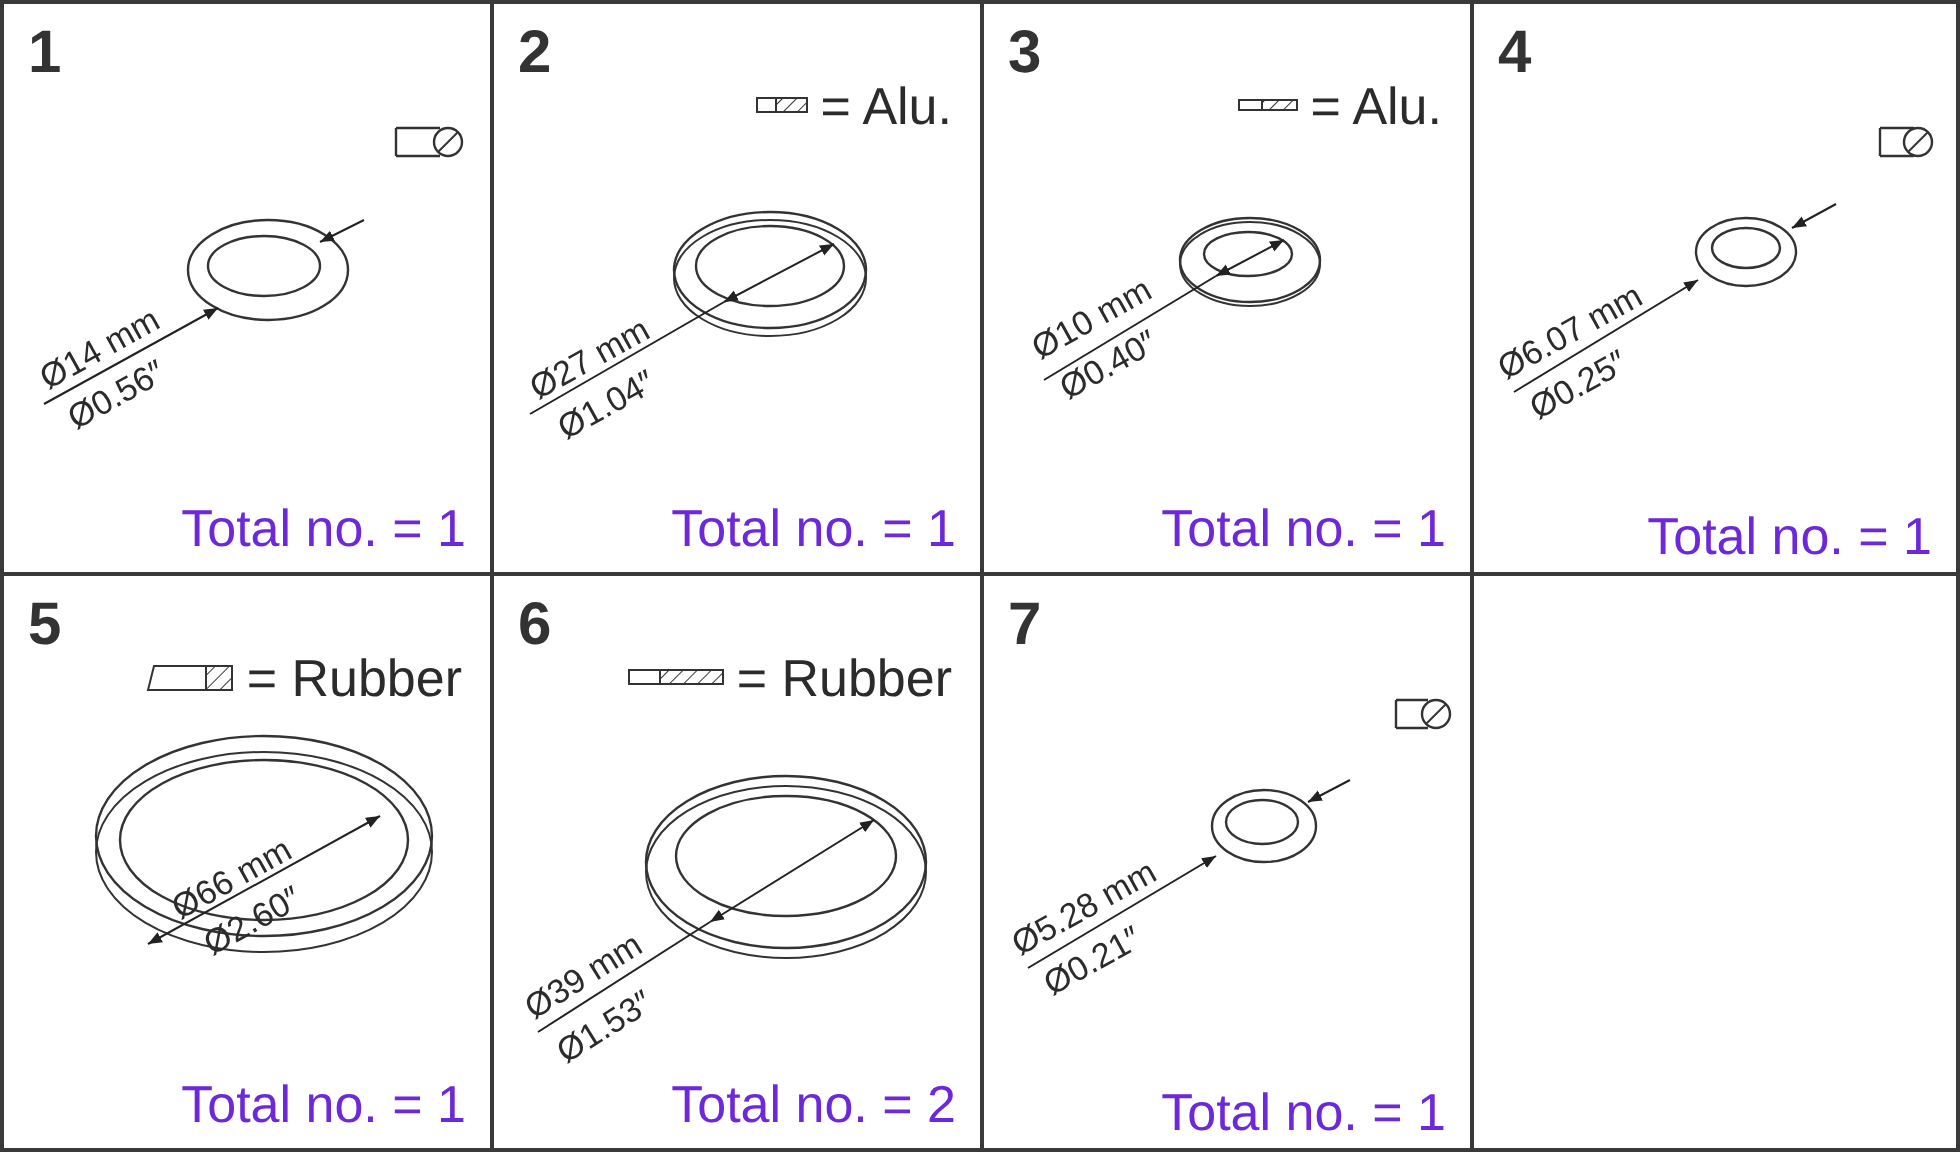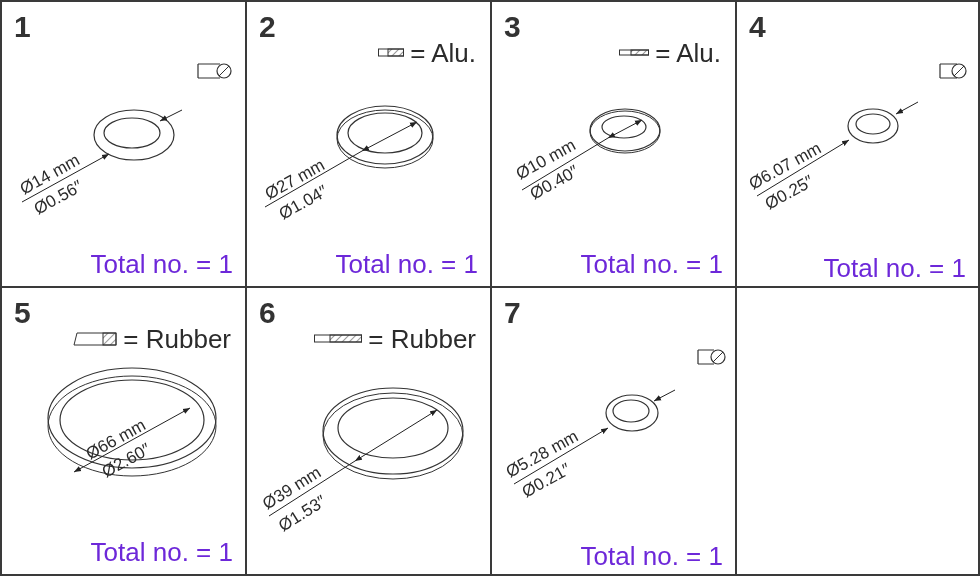--- a/index.html
+++ b/index.html
@@ -138,20 +138,21 @@
       <text font-size="17" transform="translate(36,244) rotate(-32)">Ø1.53″</text>
     </svg>
     <div class="num">6</div>
     <div class="mat">
       <svg width="48" height="10">
         <rect x="0.5" y="1" width="47" height="7" fill="#fff" stroke="#333"></rect>
         <rect x="16" y="1" width="31.5" height="7" fill="url(#hatch)" stroke="#333"></rect>
       </svg>
       <span class="matlbl">= Rubber</span>
     </div>
+    <div class="total">Total no. = 2</div>
   </div>
 
   <div class="cell" style="left:490px;top:286px;width:247px;height:290px;">
     <svg class="draw" width="245" height="288">
       <g>
         <path d="M206,62 L222,62 M206,76 L222,76 M206,62 L206,76" stroke="#333" fill="none" stroke-width="1.2"></path>
         <circle cx="226" cy="69" r="7" fill="#fff" stroke="#333" stroke-width="1.2"></circle>
         <line x1="221" y1="74" x2="231" y2="64" stroke="#333" stroke-width="1"></line>
       </g>
       <ellipse cx="140" cy="125" rx="26" ry="18" fill="none" stroke="#333" stroke-width="1.2"></ellipse>

